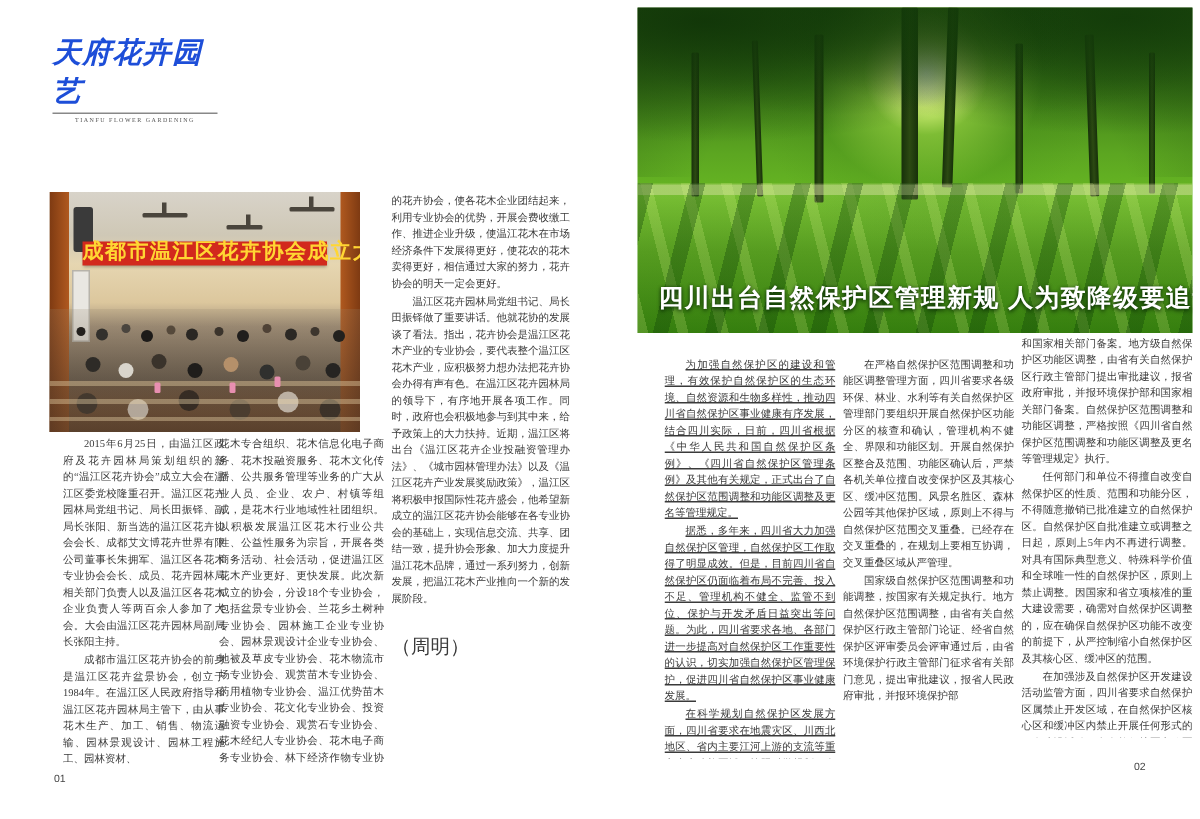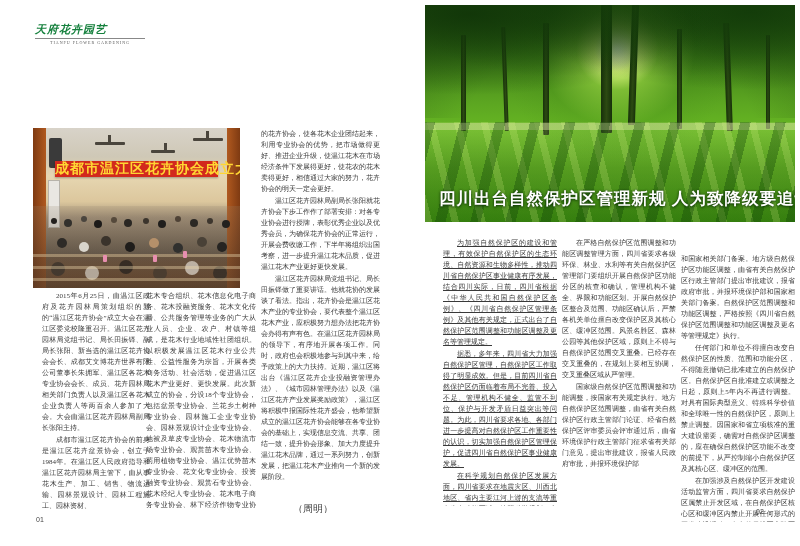--- a/index.html
+++ b/index.html
@@ -4,21 +4,21 @@
 <style>
   html,body{margin:0;padding:0;background:#ffffff;}
   body{width:800px;height:546px;position:relative;overflow:hidden;
        font-family:"Liberation Serif","DejaVu Serif",serif;color:#2b2b2b;}
   .page{position:absolute;top:0;height:546px;}
   #page-left{left:0;width:400px;}
   #page-right{left:400px;width:400px;}
 
   
   .logo{position:absolute;left:35px;top:22px;width:110px;}
-  .logo-main{font-weight:bold;font-style:italic;font-size:11px;letter-spacing:1px;color:#15803d;}
+  .logo-main{font-weight:bold;font-style:italic;font-size:19px;letter-spacing:1px;color:#1d4ed8;}
   .logo-sub{font-size:4px;color:#555;letter-spacing:1px;border-top:1px solid #888;margin-top:1px;padding-top:1px;text-align:center;}
 
   
   .l-title{position:absolute;left:20px;top:82px;width:360px;text-align:center;
            font-size:26px;font-weight:bold;color:#b33a24;letter-spacing:2px;white-space:nowrap;}
 
   .photo-meeting{position:absolute;left:33px;top:128px;width:207px;height:160px;overflow:hidden;
     background:linear-gradient(180deg,#d8d3c9 0%,#cfc8b6 18%,#e6d6b1 30%,#dcc79d 46%,#a3917a 56%,#746757 78%,#7f5c3e 92%,#6e4c31 100%);}
   .curtain-left{position:absolute;left:0;top:0;width:13px;height:100%;
     background:linear-gradient(90deg,#7e3a12,#b0591f);}
@@ -48,21 +48,21 @@
     background:repeating-linear-gradient(180deg,rgba(201,176,137,.55) 0 3px,rgba(110,76,49,.25) 3px 12px);}
   .bottle{position:absolute;width:4px;height:7px;background:#e88fb0;border-radius:1px;bottom:26px;}
   .bottle.b1{left:70px;} .bottle.b2{left:120px;} .bottle.b3{left:150px;bottom:30px;}
 
   .body-col{position:absolute;font-size:7px;line-height:11px;text-align:justify;color:#3a3a3a;overflow:hidden;}
   .body-col p{margin:0 0 1px 0;text-indent:2em;}
   .body-col p.cont{text-indent:0;}
   #l-col1{left:17px;top:291px;width:108px;height:221px;margin-left:25px;}
   #l-col2{left:146px;top:291px;width:110px;height:221px;}
   #l-col3{left:261px;top:129px;width:119px;height:384px;}
-  .byline{text-align:center;padding-right:1.5em;margin-top:20px;font-size:10px;color:#3a3a3a;}
+  .byline{text-align:left;padding-right:1.5em;margin-top:20px;font-size:13px;color:#3a3a3a;}
 
   .pagenum{position:absolute;font-size:7px;color:#444;font-family:"Liberation Sans","DejaVu Sans",sans-serif;}
   #pn-left{left:36px;top:516px;}
   #pn-right{left:356px;top:508px;}
 
   
   .photo-park{position:absolute;left:25px;top:5px;width:370px;height:217px;overflow:hidden;
     background:
       radial-gradient(circle at 52% 20%, #ffffee 0%, #f8ffc2 4%, rgba(214,243,120,.95) 9%, rgba(140,200,60,.75) 16%, rgba(70,140,25,.25) 30%, rgba(0,0,0,0) 45%),
       linear-gradient(180deg,#2c5e14 0%,#3e7d18 22%,#5ca621 45%,#67b723 58%,#4f9c17 75%,#3c8a10 100%);}
@@ -88,21 +88,21 @@
       repeating-linear-gradient(76deg, rgba(235,255,150,.18) 0 7px, rgba(0,0,0,0) 7px 26px),
       linear-gradient(180deg, rgba(255,255,180,.12), rgba(0,40,0,.12));}
   .park-path{position:absolute;left:0;top:118px;width:100%;height:7px;background:rgba(222,228,170,.45);}
   .park-headline{position:absolute;left:14px;bottom:12px;right:6px;
     font-family:"Liberation Sans","DejaVu Sans",sans-serif;
     font-size:16.5px;font-weight:bold;color:#ffffff;letter-spacing:1px;white-space:nowrap;
     text-shadow:0 1px 3px rgba(0,30,0,.75), 0 0 2px rgba(0,30,0,.5);}
 
   #r-col1{left:43px;top:238px;width:114px;height:268px;text-decoration:underline;}
   #r-col2{left:162px;top:238px;width:114px;height:268px;}
-  #r-col3{left:281px;top:254px;width:114px;height:268px;}
+  #r-col3{left:281px;top:224px;width:114px;height:268px;}
 </style>
 </head>
 <body>
 
 <div class="page" id="page-left">
 
   <div class="logo">
     <div class="logo-main">天府花卉园艺</div>
     <div class="logo-sub">TIANFU FLOWER GARDENING</div>
   </div>
@@ -130,22 +130,21 @@
     <p>2015年6月25日，由温江区政府及花卉园林局策划组织的新的“温江区花卉协会”成立大会在温江区委党校隆重召开。温江区花卉园林局党组书记、局长田振铎、副局长张阳、新当选的温江区花卉协会会长、成都艾文博花卉世界有限公司董事长朱拥军、温江区各花木专业协会会长、成员、花卉园林局相关部门负责人以及温江区各花木企业负责人等两百余人参加了大会。大会由温江区花卉园林局副局长张阳主持。</p>
     <p>成都市温江区花卉协会的前身是温江区花卉盆景协会，创立于1984年。在温江区人民政府指导和温江区花卉园林局主管下，由从事花木生产、加工、销售、物流运输、园林景观设计、园林工程施工、园林资材、</p>
   </div>
 
   <div class="body-col" id="l-col2">
     <p class="cont">花木专合组织、花木信息化电子商务、花木投融资服务、花木文化传播、公共服务管理等业务的广大从业人员、企业、农户、村镇等组成，是花木行业地域性社团组织。以积极发展温江区花木行业公共性、公益性服务为宗旨，开展各类商务活动、社会活动，促进温江区花木产业更好、更快发展。此次新成立的协会，分设18个专业协会，包括盆景专业协会、兰花乡土树种专业协会、园林施工企业专业协会、园林景观设计企业专业协会、地被及草皮专业协会、花木物流市场专业协会、观赏苗木专业协会、药用植物专业协会、温江优势苗木专业协会、花文化专业协会、投资融资专业协会、观赏石专业协会、花木经纪人专业协会、花木电子商务专业协会、林下经济作物专业协会、农资花木资材供应专业协会、专合组织专业协会、欣赏型花卉专业协会。</p>
 
   </div>
 
   <div class="body-col" id="l-col3">
-    <p class="cont">的花卉协会，使各花木企业团结起来，利用专业协会的优势，把市场做得更好、推进企业升级，使温江花木在市场经济条件下发展得更好，使花农的花木卖得更好，相信通过大家的努力，花卉协会的明天一定会更好。</p>
-    <p>温江区花卉园林局副局长张阳就花卉协会下步工作作了部署安排：对各专业协会进行授牌，表彰优秀企业以及优秀会员，为确保花卉协会的正常运行，开展会费收缴工作，下半年将组织出国考察，进一步提升温江花木品质，促进温江花木产业更好更快发展。</p>
+    <p class="cont">的花卉协会，使各花木企业团结起来，利用专业协会的优势，开展会费收缴工作、推进企业升级，使温江花木在市场经济条件下发展得更好，使花农的花木卖得更好，相信通过大家的努力，花卉协会的明天一定会更好。</p>
     <p>温江区花卉园林局党组书记、局长田振铎做了重要讲话。他就花协的发展谈了看法。指出，花卉协会是温江区花木产业的专业协会，要代表整个温江区花木产业，应积极努力想办法把花卉协会办得有声有色。在温江区花卉园林局的领导下，有序地开展各项工作。同时，政府也会积极地参与到其中来，给予政策上的大力扶持。近期，温江区将出台《温江区花卉企业投融资管理办法》、《城市园林管理办法》以及《温江区花卉产业发展奖励政策》，温江区将积极申报国际性花卉盛会，他希望新成立的温江区花卉协会能够在各专业协会的基础上，实现信息交流、共享、团结一致，提升协会形象、加大力度提升温江花木品牌，通过一系列努力，创新发展，把温江花木产业推向一个新的发展阶段。</p>
     <div class="byline">（周明）</div>
   </div>
 
   <div class="pagenum" id="pn-left">01</div>
 </div>
 
 <div class="page" id="page-right">
 
   <div class="photo-park">

